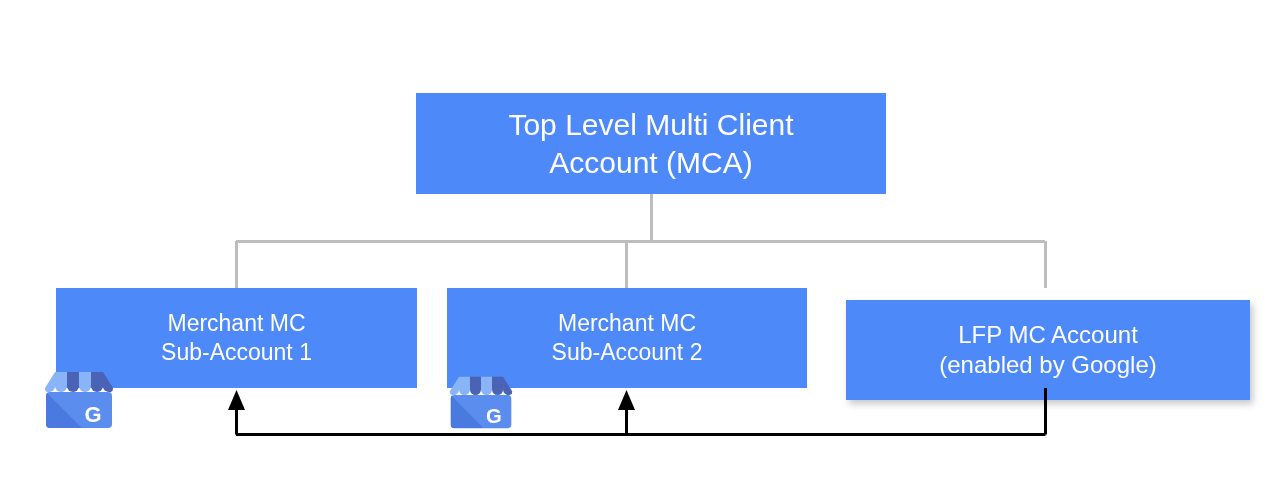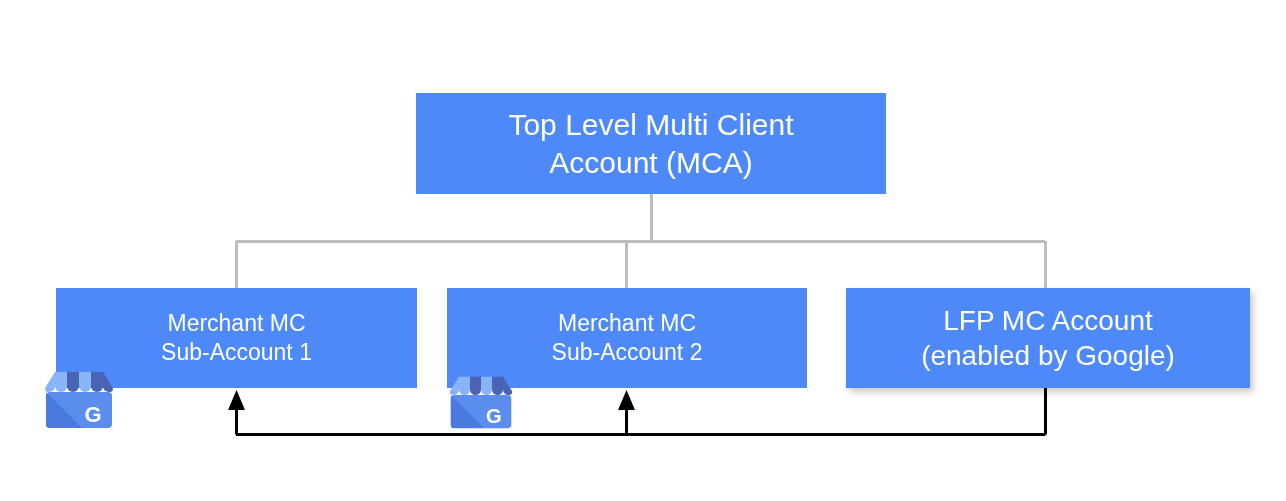--- a/index.html
+++ b/index.html
@@ -67,24 +67,24 @@
   }
   #node-merchant-2 {
     left: 447px;
     top: 288px;
     width: 360px;
     height: 100px;
     font-size: 23px;
   }
   #node-lfp {
     left: 846px;
-    top: 288px;
+    top: 300px;
     width: 404px;
     height: 100px;
-    font-size: 28px;
+    font-size: 24px;
     box-shadow: 3px 4px 7px rgba(0, 0, 0, 0.22);
   }
 
   
   .gmb-icon {
     position: absolute;
     width: 74px;
     height: 66px;
     z-index: 3;
   }

